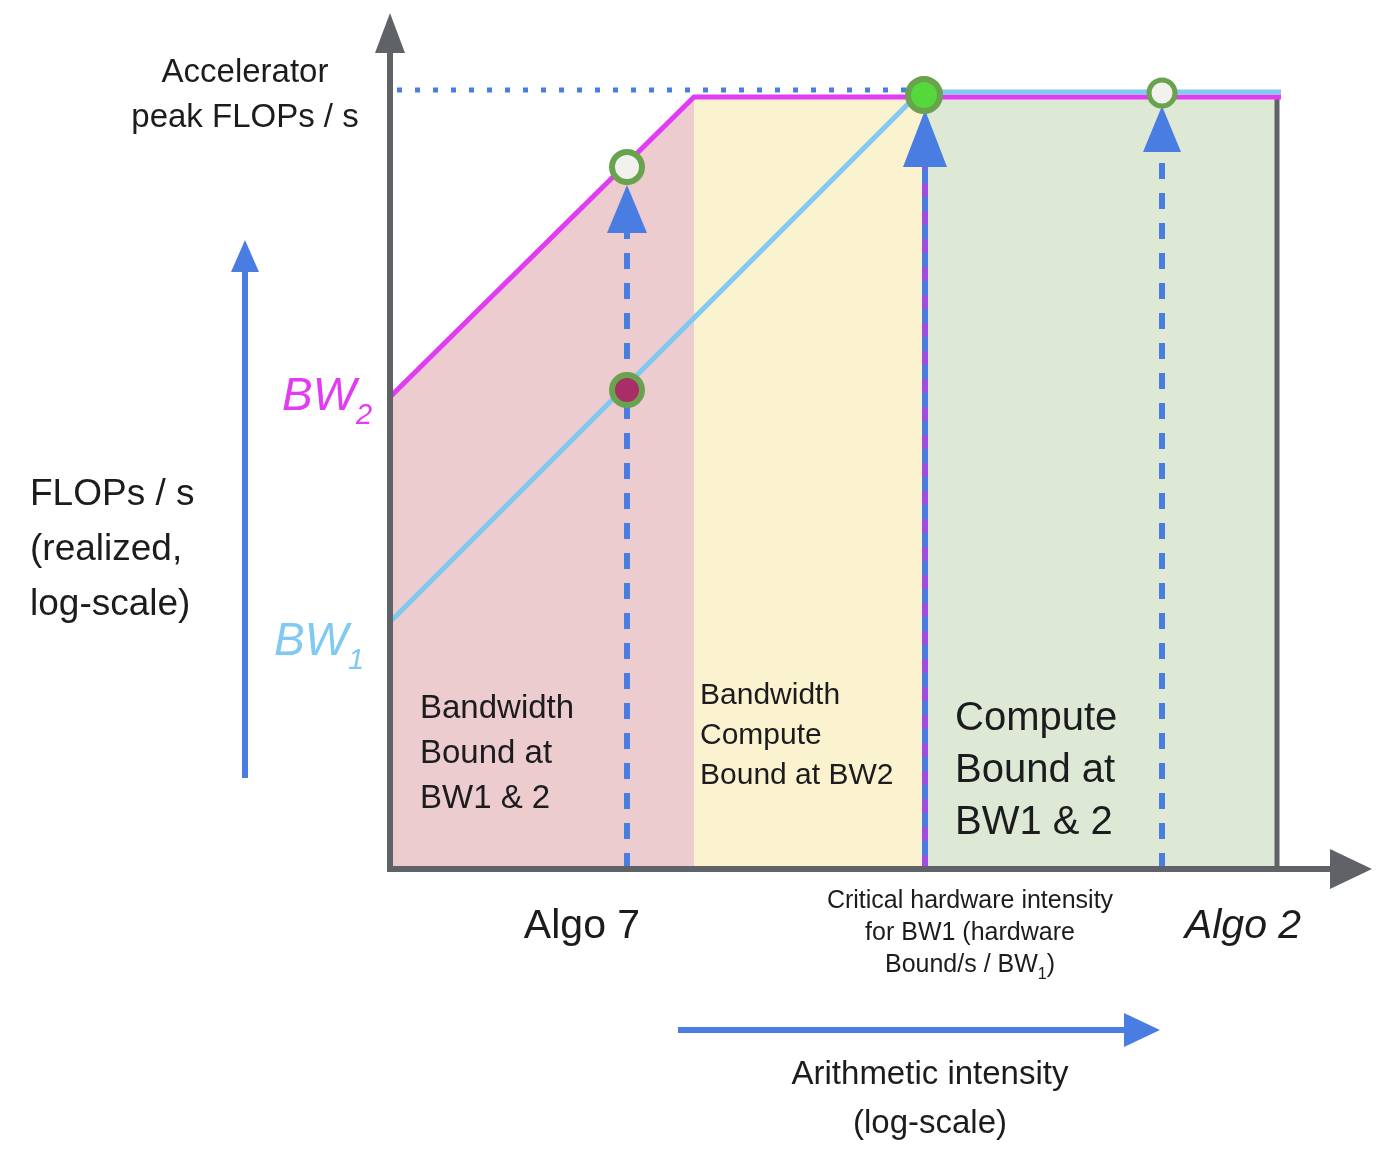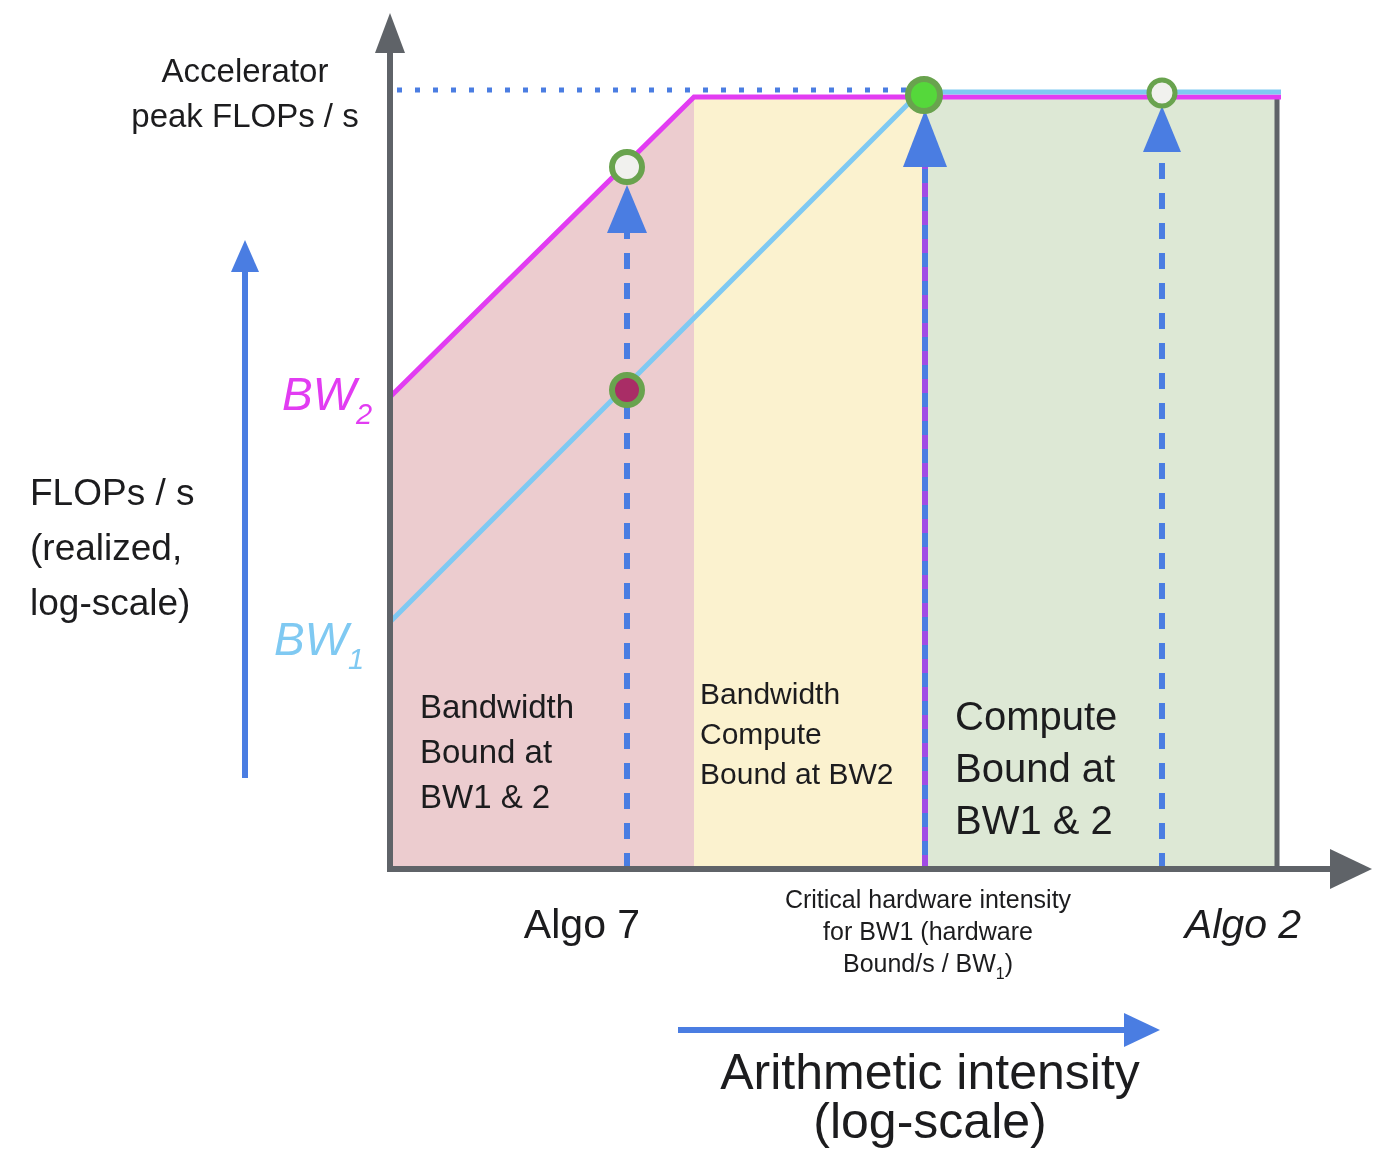--- a/index.html
+++ b/index.html
@@ -19,24 +19,24 @@
   .bw2-label{left:282px;top:367px;color:var(--bw2);}
   .bw1-label{left:274px;top:600px;color:var(--bw1);margin-top:12px;}
   .bw-sub{font-size:29px;font-style:italic;vertical-align:-14px;}
 
   .region-pink-text{left:420px;top:684px;font-size:33px;line-height:45px;}
   .region-yellow-text{left:700px;top:674px;font-size:30px;line-height:40px;}
   .region-green-text{left:955px;top:690px;font-size:40px;line-height:52px;}
 
   .algo1-label{left:582px;top:901px;font-size:41px;}
   .algo2-label{left:1243px;top:901px;font-size:41px;font-style:italic;}
-  .critical-label{left:928px;top:883px;font-size:25px;line-height:32px;}
+  .critical-label{left:970px;top:883px;font-size:25px;line-height:32px;}
   .critical-sub{font-size:16px;vertical-align:-7px;}
 
-  .arith-label{left:930px;top:1048px;font-size:50px;line-height:49px;}
+  .arith-label{left:930px;top:1048px;font-size:33px;line-height:49px;}
 
   
   .ax{stroke:var(--axis);}
   .ax-f{fill:var(--axis);}
   .bl{stroke:var(--blue);}
   .bl-f{fill:var(--blue);}
   .bw1s{stroke:var(--bw1);}
   .bw2s{stroke:var(--bw2);}
   .pinkf{fill:var(--region-pink);}
   .yellowf{fill:var(--region-yellow);}

